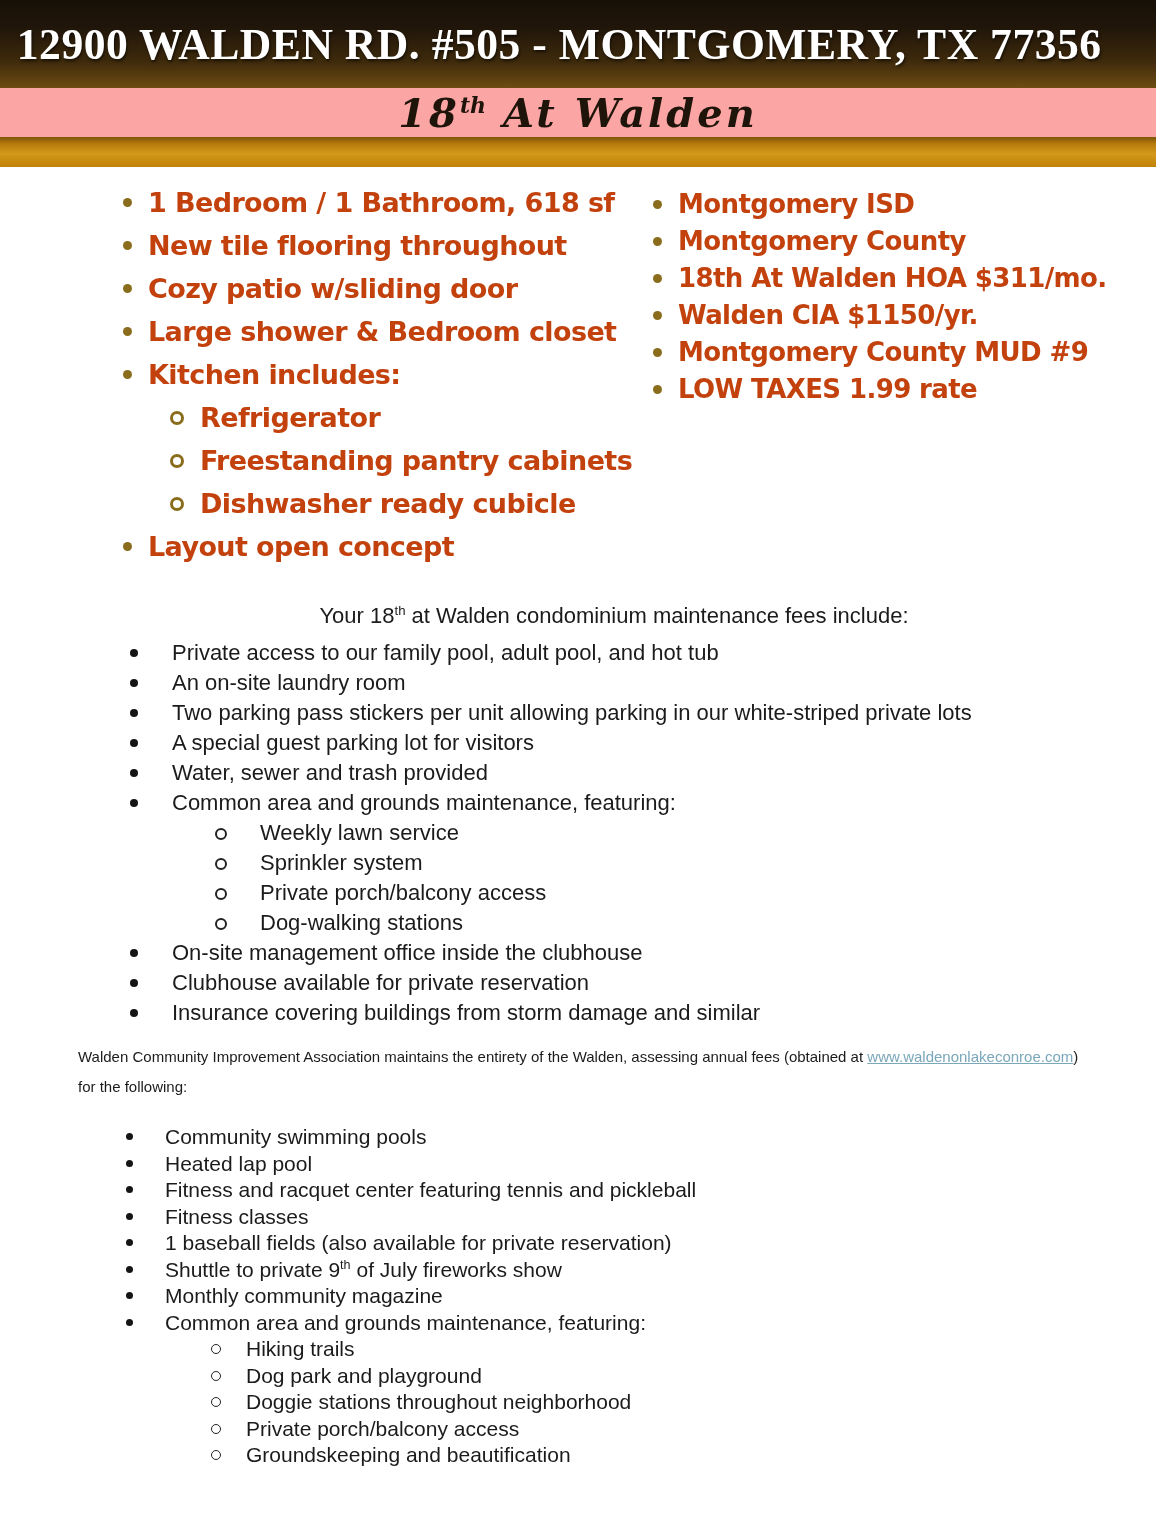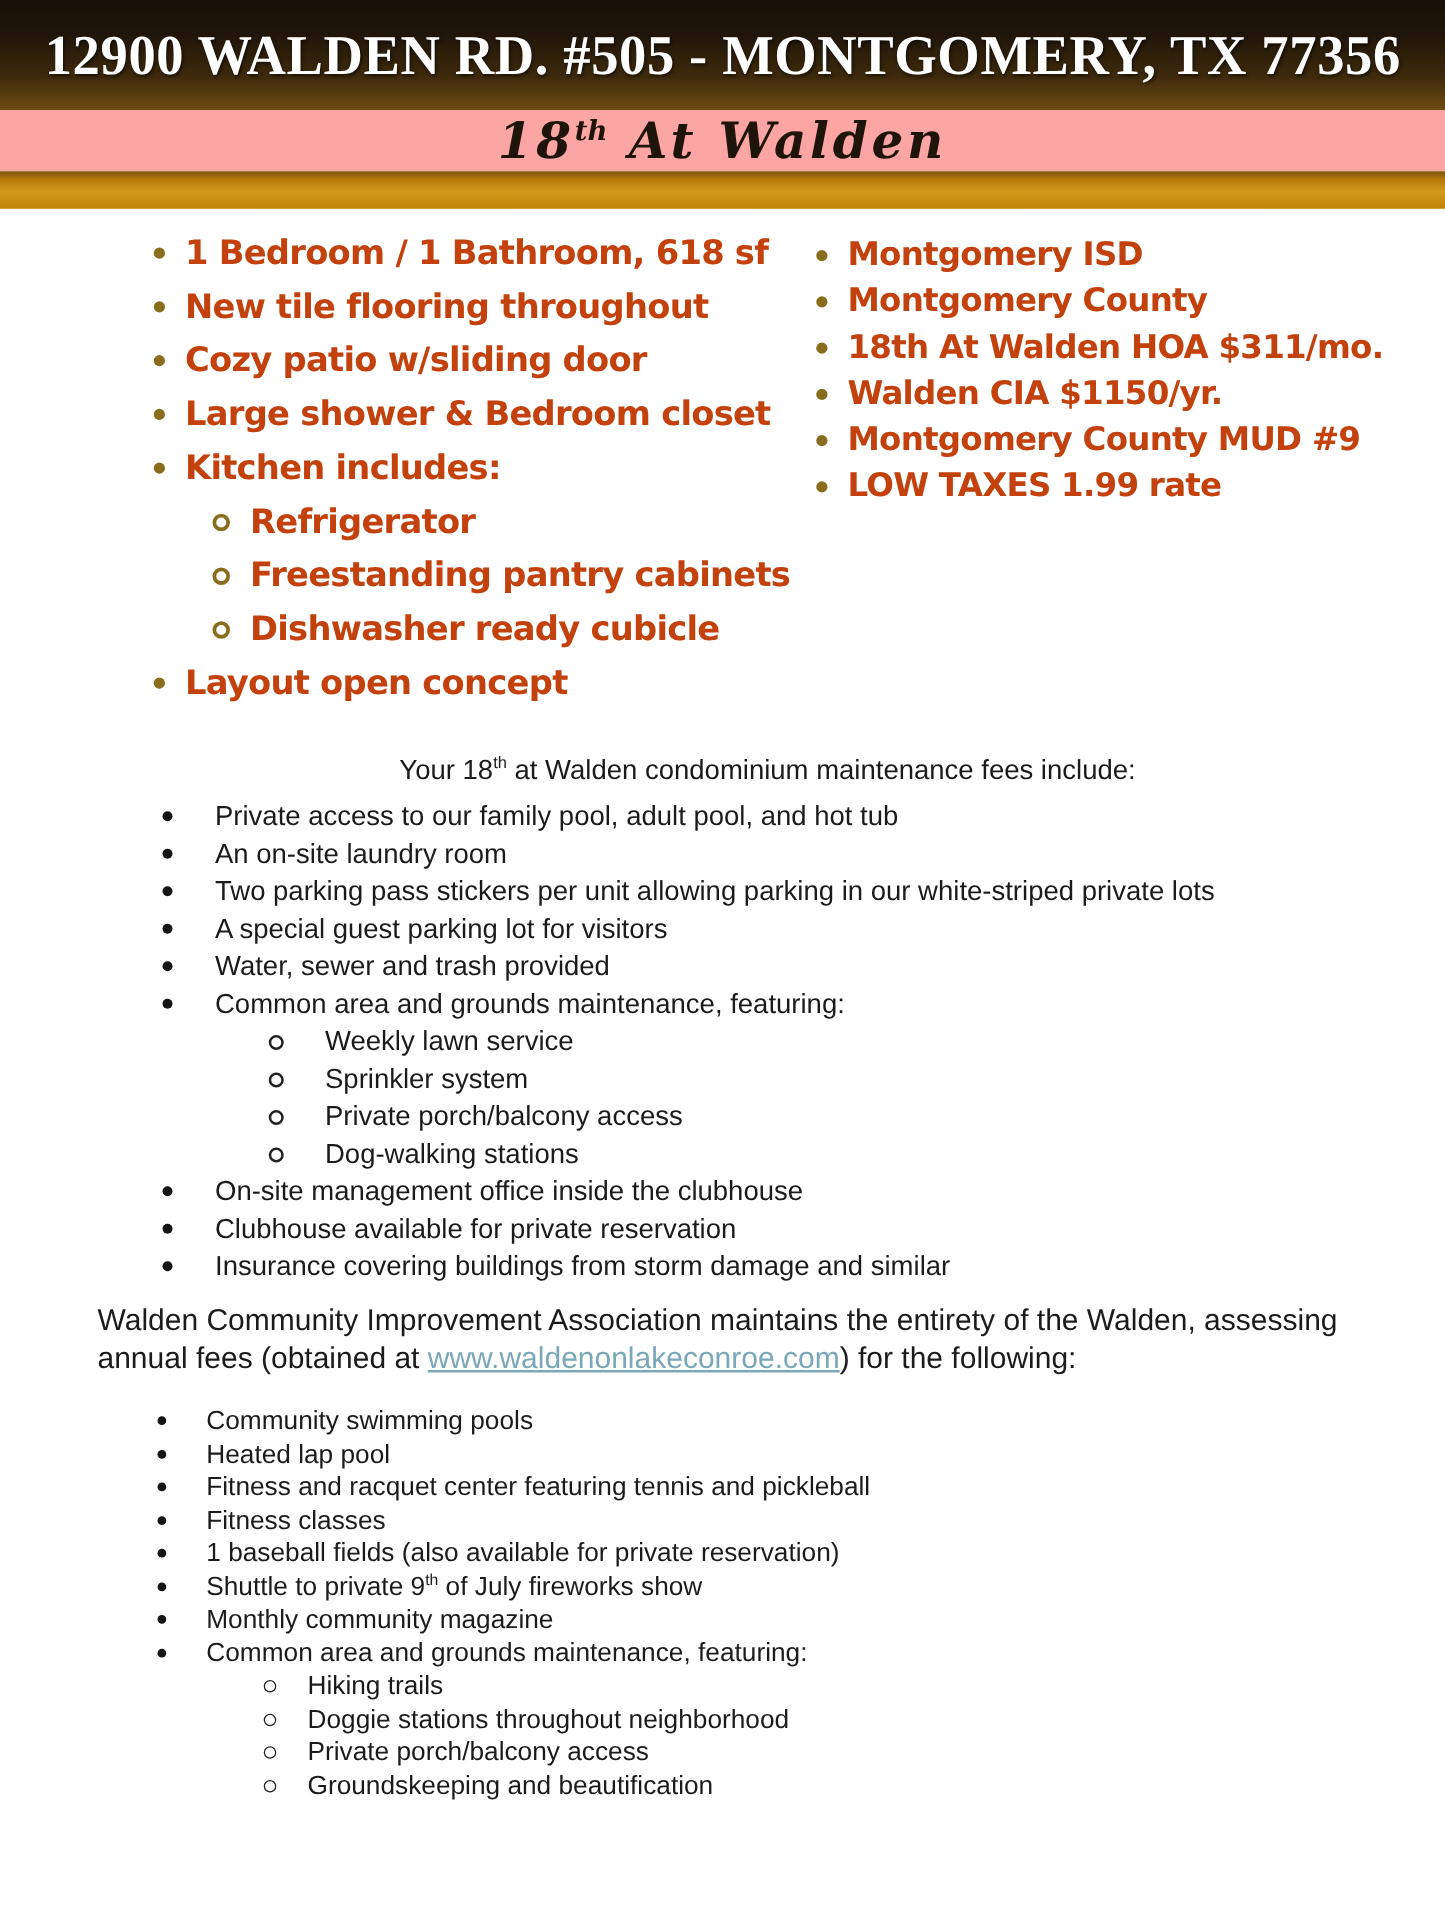--- a/index.html
+++ b/index.html
@@ -7,21 +7,21 @@
   .page {
     position:relative; width:1156px; height:1536px; margin:0 auto;
     background:#ffffff; overflow:hidden;
     font-family:"Liberation Sans", sans-serif; color:#1b1b1b;
   }
 
   
   .header-dark {
     height:88px;
     background:linear-gradient(180deg,#171007 0%,#20150a 30%,#3e2a0c 70%,#6e4c12 100%);
-    display:flex; align-items:center; justify-content:center;
+    display:flex; align-items:center; 
   }
   .address {
     color:#ffffff; font-family:"Liberation Serif", serif; font-weight:bold;
     font-size:45px; letter-spacing:0.5px; white-space:nowrap;
     text-shadow:1px 2px 3px rgba(0,0,0,.6); transform:scaleX(0.97);
   }
   .cream-band {
     height:49px; background:#fca5a5;
     display:flex; align-items:center; justify-content:center;
   }
@@ -70,21 +70,21 @@
   .black-sub { margin-left:143px; }
   .black-sub li { position:relative; padding-left:45px; font-size:22px; line-height:30px; }
   .black-sub li::before {
     content:""; position:absolute; left:0; top:10px;
     width:8px; height:8px; border-radius:50%;
     background:transparent; border:2px solid #222;
   }
 
   
   .cia { margin:14px 0 0 78px; }
-  .cia-para { font-size:24px; line-height:30px; width:1015px; }
+  .cia-para { font-size:15px; line-height:30px; width:1015px; }
   .link { color:#7aa7ba; text-decoration:underline; cursor:pointer; }
   .amenities { margin:22px 12px 0 48px; }
   .amenities li { position:relative; padding-left:39px; font-size:21px; line-height:26.5px; }
   .amenities li::before {
     content:""; position:absolute; left:0; top:9px;
     width:7px; height:7px; border-radius:50%; background:#151515;
   }
   .amenities-sub { margin-left:133px; }
   .amenities-sub li { position:relative; padding-left:35px; font-size:21px; line-height:26.5px; }
   .amenities-sub li::before {
@@ -166,19 +166,20 @@
       <li>Heated lap pool</li>
       <li>Fitness and racquet center featuring tennis and pickleball</li>
       <li>Fitness classes</li>
       <li>1 baseball fields (also available for private reservation)</li>
       <li><span>Shuttle to private 9</span><sup class="ss">th</sup><span> of July fireworks show</span></li>
       <li>Monthly community magazine</li>
       <li>Common area and grounds maintenance, featuring:</li>
     </ul>
     <ul class="amenities-sub">
       <li>Hiking trails</li>
+      <li>Dog park and playground</li>
       <li>Doggie stations throughout neighborhood</li>
       <li>Private porch/balcony access</li>
       <li>Groundskeeping and beautification</li>
     </ul>
   </div>
 
 </div>
 
 </body></html>

